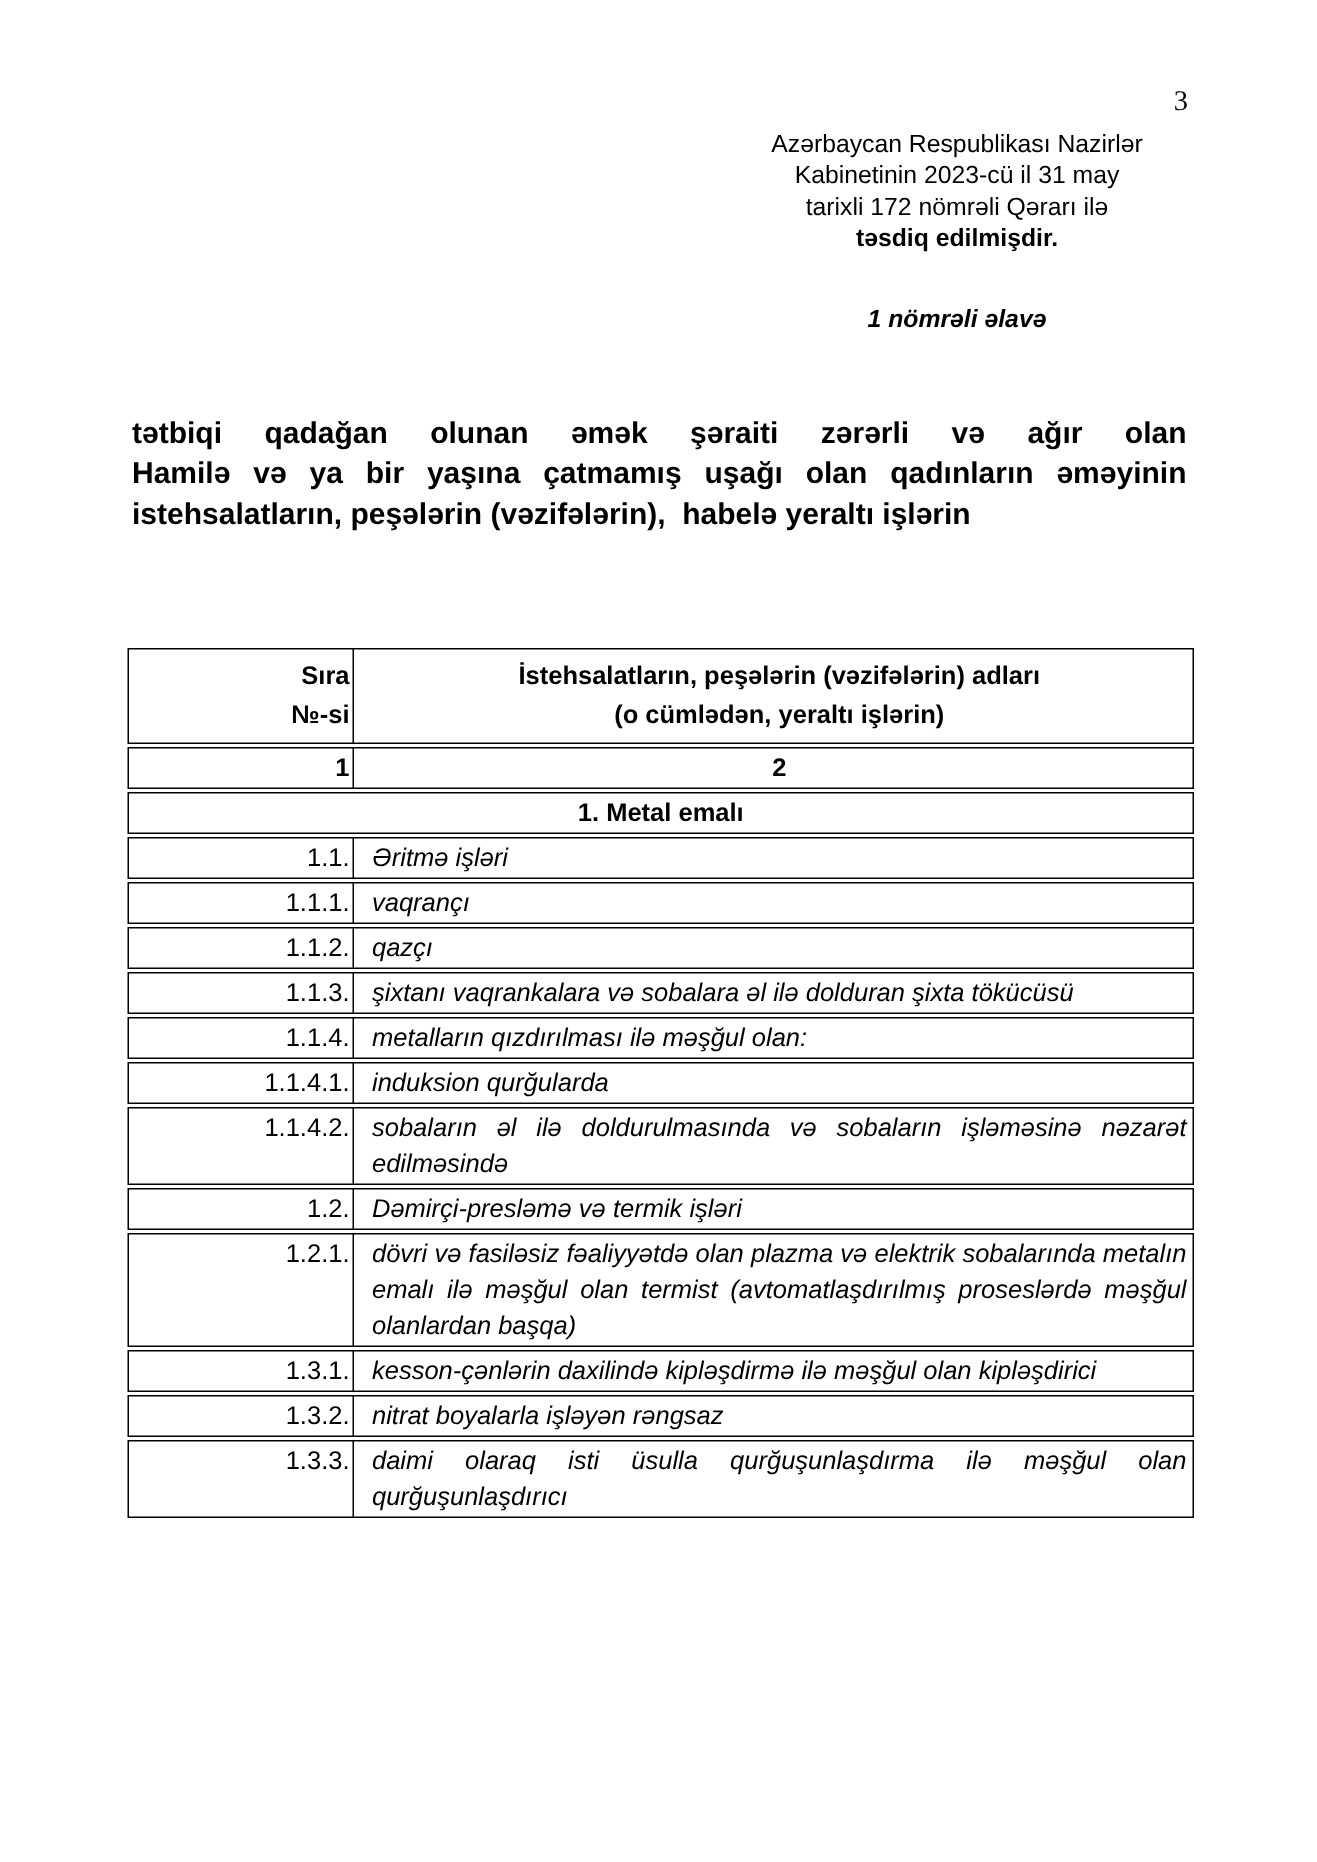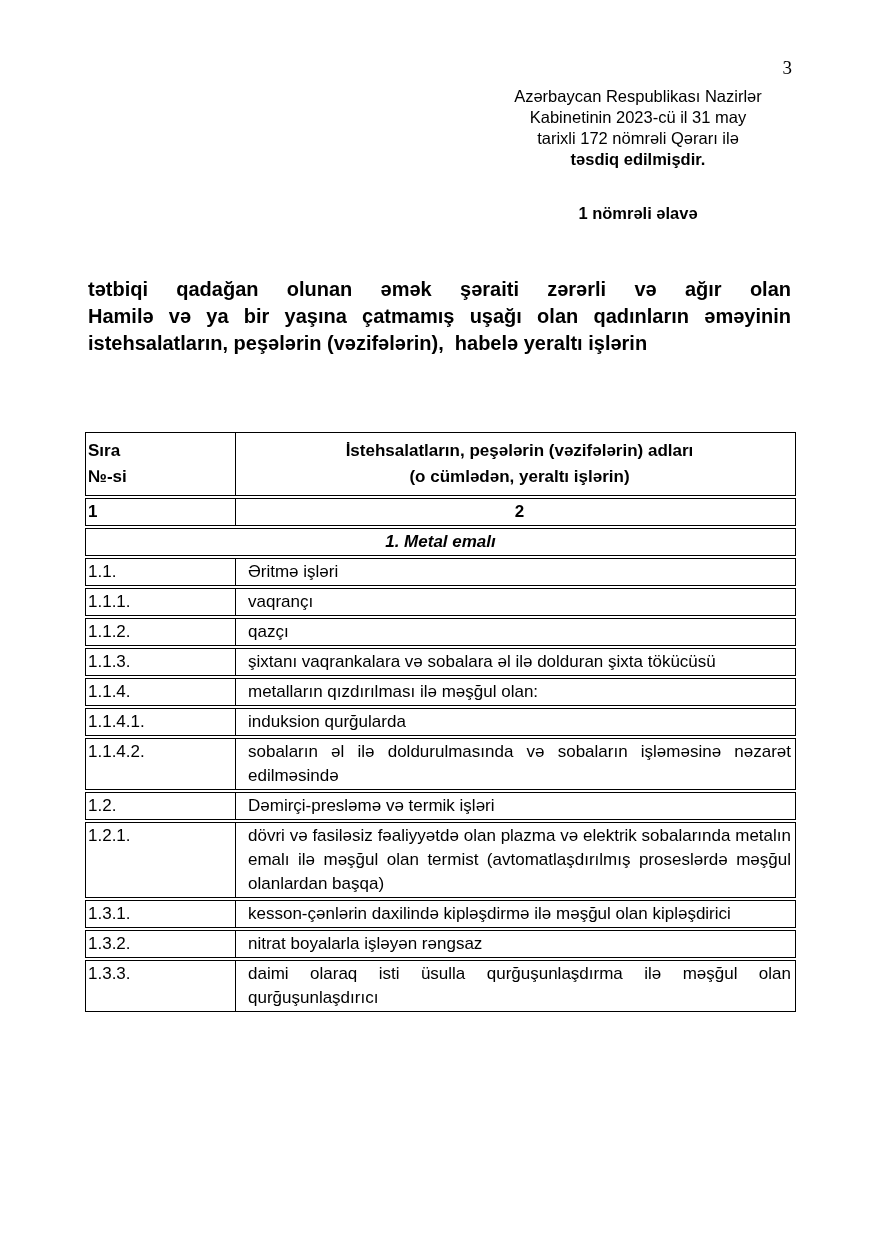--- a/index.html
+++ b/index.html
@@ -23,21 +23,21 @@
     position: absolute;
     top: 86px;
     right: 80px;
     width: 320px;
     text-align: center;
     font-size: 16.5px;
     line-height: 21px;
   }
   .approval .line { white-space: nowrap; }
   .b { font-weight: bold; }
-  .annex { margin-top: 33px; font-weight: bold; }
+  .annex { margin-top: 33px; font-weight: bold; font-style: italic; }
   .title {
     position: absolute;
     top: 276px;
     left: 88px;
     right: 87px;
     font-size: 20px;
     font-weight: bold;
     line-height: 27px;
   }
   .title .just-line { text-align: justify; text-align-last: justify; }
@@ -62,37 +62,37 @@
     font-size: 17px;
   }
   .tbl td {
     border: 1px solid #000000;
     line-height: 24px;
     vertical-align: top;
     overflow: hidden;
   }
   .tbl td.c1 {
     width: 145px;
-    text-align: left;
+    text-align: right;
     padding: 1px 2px;
   }
   .tbl td.c2 {
     border-left: 0;
     padding: 1px 4px 1px 12px;
   }
-  .tbl td.just { text-align: justify; }
+  .tbl td.just { text-align: justify; font-style: italic; }
   .tbl td.hdr {
     line-height: 26px;
     padding-top: 5px;
     padding-bottom: 5px;
     font-weight: bold;
   }
   .tbl td.hdr.c2 { text-align: center; }
   .tbl td.center { text-align: center; }
-  .tbl td.section { padding: 1px 2px; font-weight: bold; text-align: center; font-style: italic; }
+  .tbl td.section { padding: 1px 2px; font-weight: bold; text-align: center; }
 </style>
 </head>
 <body>
 
 <div class="page">
 
   <div class="pageno">3</div>
 
   <div class="approval">
     <div class="line">Azərbaycan Respublikası Nazirlər</div>

